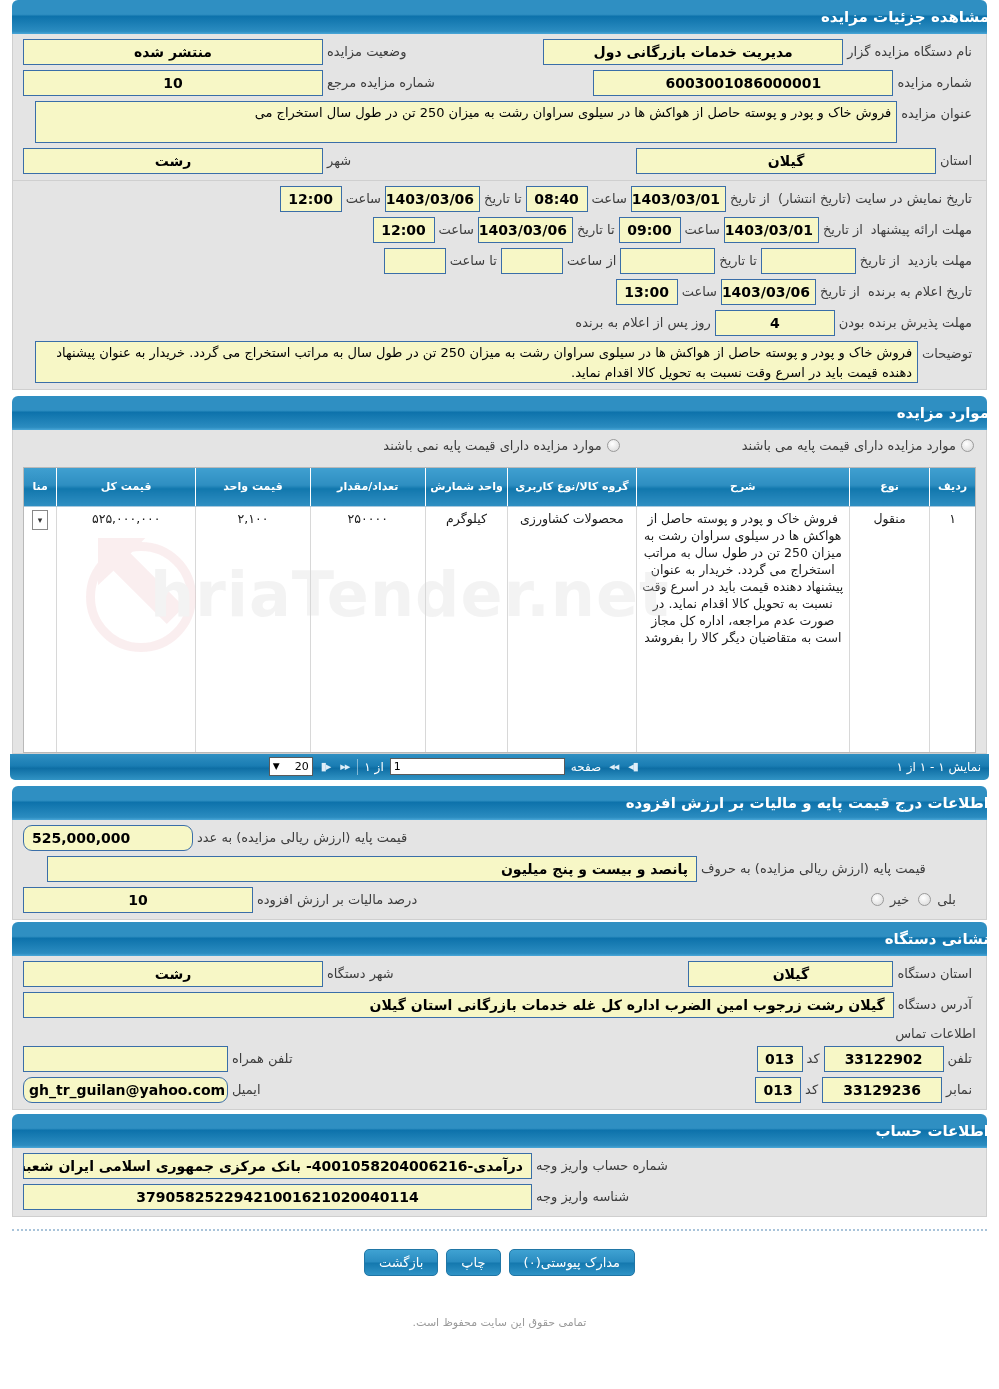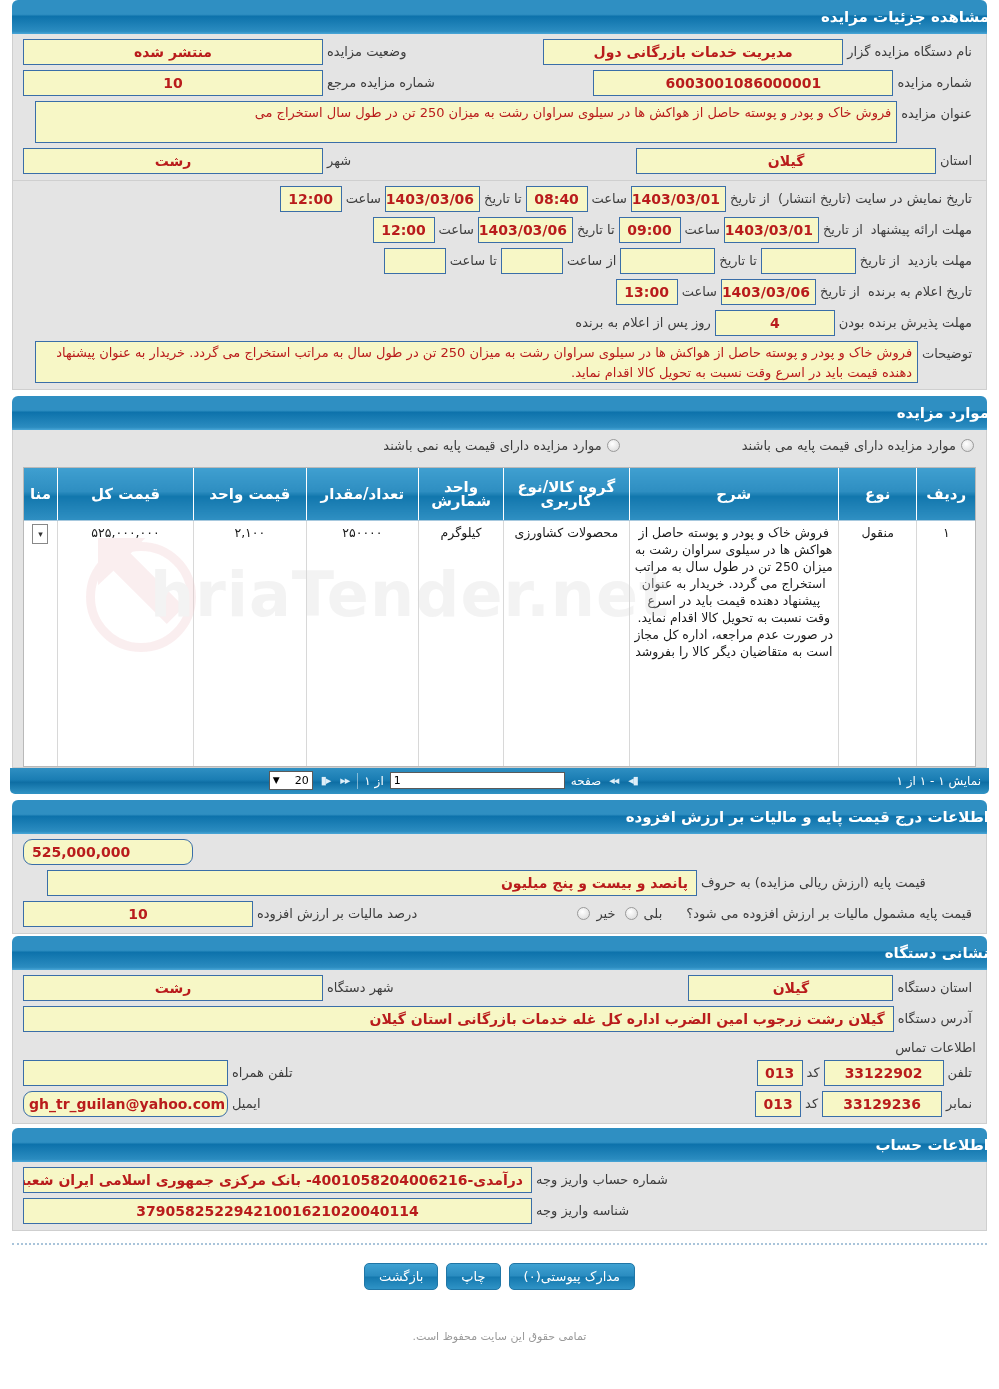--- a/index.html
+++ b/index.html
@@ -64,21 +64,21 @@
     white-space: nowrap;
     line-height: 26px;
     padding: 0 4px;
   }
   .fld {
     background: #f7f7c6;
     border: 1px solid #3a6ea8;
     height: 26px;
     line-height: 24px;
     font-size: 14px;
-    color: #b91c1c;
+    color: #000000;
     padding: 0 5px;
     font-weight: bold;
     overflow: hidden;
     white-space: nowrap;
     text-overflow: clip;
     text-align: center;
   }
   .fld.empty { background: #f7f7c6; }
   .fld.ta-right { text-align: right; }
   .fld.ta-left  { text-align: left; direction: ltr; border-radius: 9px; }
@@ -133,21 +133,21 @@
     position: relative;
   }
   table.grid {
     width: 100%;
     border-collapse: collapse;
     direction: rtl;
   }
   table.grid thead th {
     background: linear-gradient(to bottom, #3f9fd0 0%, #2e8ec1 45%, #1277ad 55%, #2f8fc2 100%);
     color: #ffffff;
-    font-size: 15px;
+    font-size: 11px;
     font-weight: bold;
     padding: 12px 2px;
     border-left: 1px solid #ffffff;
     border-bottom: 1px solid #a8c9de;
     height: 38px;
     vertical-align: middle;
     line-height: 14px;
   }
   table.grid thead th:last-child { border-left: none; }
   table.grid tbody td {
@@ -450,30 +450,30 @@
     </span>
     <span class="spacer"></span>
   </div>
 
   <div class="bar clipped" style="margin-top:6px;">
     <span class="bar-title">اطلاعات درج قیمت پایه و مالیات بر ارزش افزوده</span>
   </div>
   <div class="panel">
 
     <div class="row" style="justify-content:flex-end;">
+      <span class="lbl">قیمت پایه (ارزش ریالی مزایده) به عدد</span>
       <div class="fld w-170 ta-left" style="padding-left:8px;">525,000,000</div>
     </div>
 
     <div class="row" style="justify-content:flex-end;">
       <span class="lbl">قیمت پایه (ارزش ریالی مزایده) به حروف</span>
       <div class="fld w-650 ta-right" style="padding-right:8px;">پانصد و بیست و پنج میلیون</div>
     </div>
 
     <div class="row">
-      <span class="lbl">قیمت پایه مشمول مالیات بر ارزش افزوده می شود؟</span>
       <span class="lbl" style="padding-right:20px;">بلی</span>
       <span class="radio" style="margin-top:6px;"></span>
       <span class="lbl">خیر</span>
       <span class="radio" style="margin-top:6px;"></span>
       <span class="spacer"></span>
       <span class="lbl">درصد مالیات بر ارزش افزوده</span>
       <div class="fld w-230">10</div>
     </div>
 
   </div>

